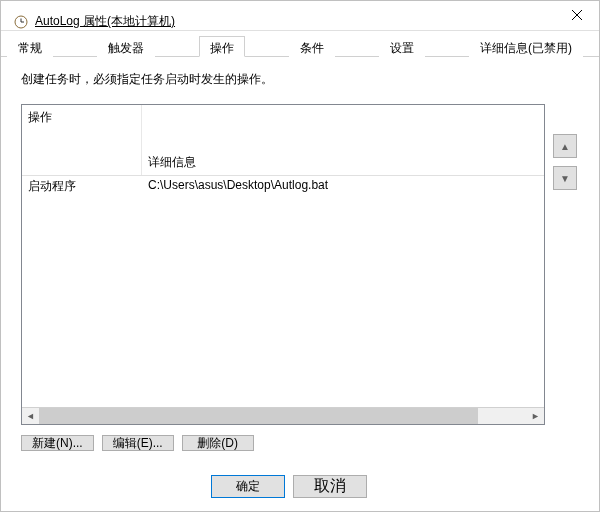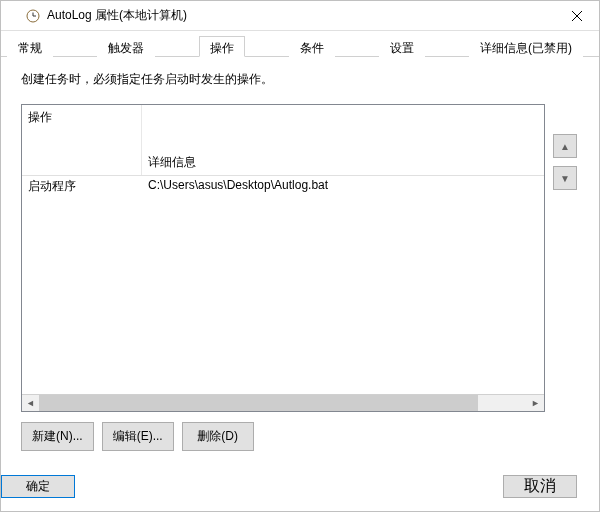--- a/index.html
+++ b/index.html
@@ -12,24 +12,25 @@
   }
   .window {
     width: 600px; height: 512px;
     border: 1px solid #c0c0c0;
     background: #fff;
     display: flex; flex-direction: column;
     position: relative;
   }
   .titlebar {
     height: 30px;
-    display: flex; align-items: center;
+    display: flex; align-items: flex-end;
     border-bottom: 1px solid #e0e0e0;
-    padding-left: 24px;
-    background: #fff;
+    padding-left: 12px;
+    background: #fff;
+    text-decoration: underline;
   }
   .titlebar .icon {
     width: 16px; height: 16px;
     margin-right: 6px;
     display: inline-flex; align-items: center; justify-content: center;
   }
   .titlebar .title {
     font-size: 12px; color: #000;
   }
   .titlebar .spacer { flex: 1; }
@@ -145,32 +146,32 @@
     display: flex; align-items: center; justify-content: center;
     font-size: 10px; color: #606060;
     cursor: pointer;
   }
   .action-row {
     display: flex; gap: 8px;
     margin-bottom: 6px;
   }
   .btn {
     min-width: 72px;
-    height: 29px;
+    height: 16px;
     padding: 0 10px;
     border: 1px solid #adadad;
     background: #e1e1e1;
     font-size: 12px;
     color: #000;
     display: inline-flex; align-items: center; justify-content: center;
     cursor: pointer;
   }
   .footer {
     height: 44px;
-    display: flex; align-items: center; justify-content: space-between;
+    display: flex; align-items: center; justify-content: center;
     padding: 0 22px 6px 0;
     gap: 8px;
   }
   .btn-primary {
     min-width: 74px; height: 23px;
     border: 1px solid #0078d7;
     background: #e1e1e1;
     display: inline-flex; align-items: center; justify-content: center;
     font-size: 12px; color: #000;
     cursor: pointer;

